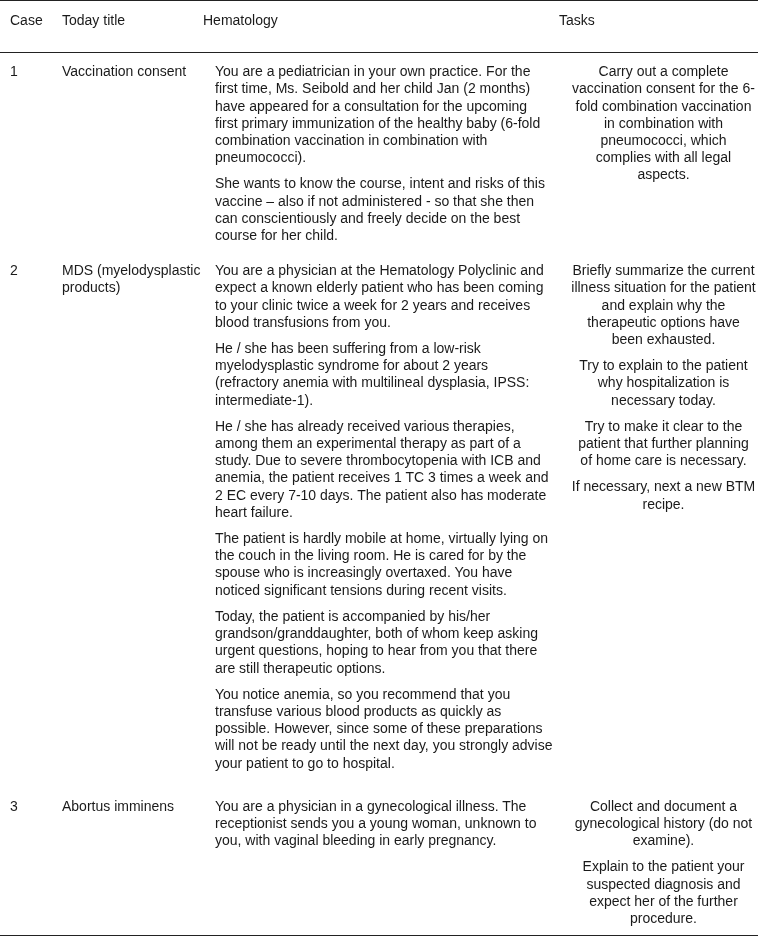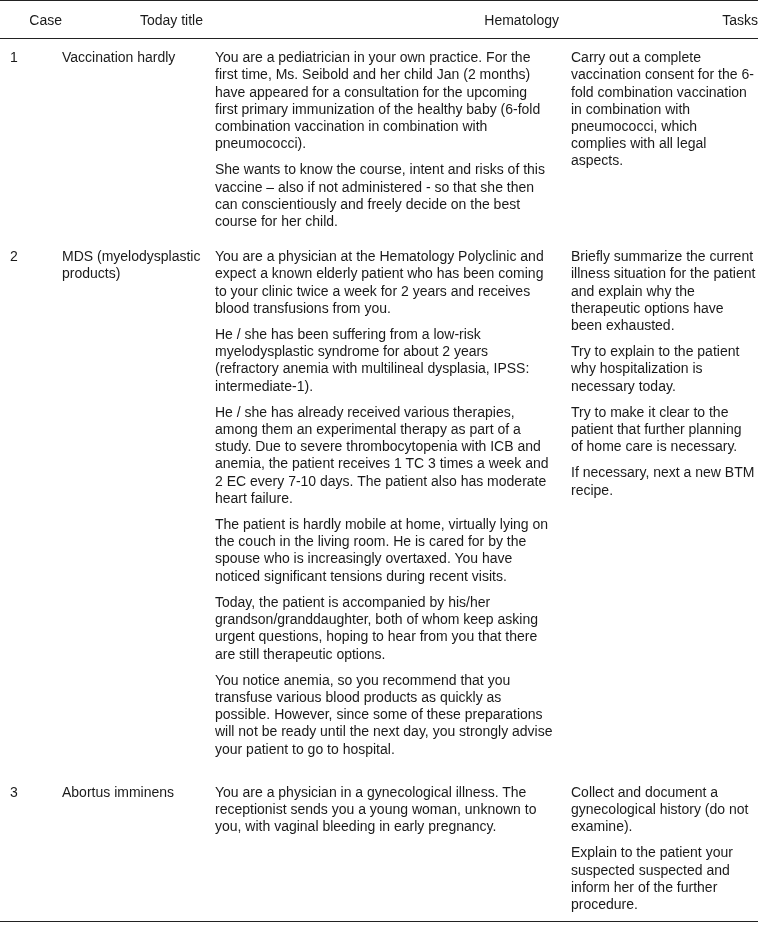--- a/index.html
+++ b/index.html
@@ -14,37 +14,37 @@
       table-layout: fixed;
       border-top: 1.5px solid #222;
       border-bottom: 1.5px solid #222;
       margin-top: 0;
     }
     col.c-case { width: 62px; }
     col.c-title { width: 141px; }
     col.c-desc { width: 356px; }
     col.c-tasks { width: 199px; }
     thead th {
-      text-align: right; font-weight: normal;
-      padding: 11px 0 9px 0;
+      text-align: left; font-weight: normal;
+      padding: 11px 0 23px 0;
       border-bottom: 1.5px solid #222;
       vertical-align: top;
     }
     thead th.col-case { padding-left: 10px; }
     tbody td {
       vertical-align: top;
       padding: 10px 0 8px 0;
     }
     tbody td.col-case { padding-left: 10px; }
     tbody tr.row-3 td { padding-top: 8px; padding-bottom: 8px; }
     tbody tr.row-2 td { padding-top: 10px; padding-bottom: 18px; }
     td p, td .para { margin: 0 0 9px 12px; }
     td .para:last-child { margin-bottom: 0; }
     .desc-cell { padding-right: 6px !important; }
-    .tasks-cell { padding-right: 2px !important; }
+    .tasks-cell { padding-right: 2px !important; text-align: center; }
   </style>
 </head>
 <body>
 
 <table class="cases">
   <colgroup>
     <col class="c-case">
       <col class="c-title">
       <col class="c-desc">
       <col class="c-tasks">
@@ -54,21 +54,21 @@
       <th class="col-case">Case</th>
       <th>Today title</th>
       <th>Hematology</th>
       <th>Tasks</th>
     </tr>
   </thead>
   <tbody>
 
     <tr class="row-1">
       <td class="col-case">1</td>
-      <td>Vaccination hardly</td>
+      <td>Vaccination consent</td>
       <td class="desc-cell">
         <div class="para">You are a pediatrician in your own practice. For the first time, Ms. Seibold and her child Jan (2 months) have appeared for a consultation for the upcoming first primary immunization of the healthy baby (6-fold combination vaccination in combination with pneumococci).</div>
         <div class="para">She wants to know the course, intent and risks of this vaccine – also if not administered - so that she then can conscientiously and freely decide on the best course for her child.</div>
       </td>
       <td class="tasks-cell">
         <div class="para">Carry out a complete vaccination consent for the 6-fold combination vaccination in combination with pneumococci, which complies with all legal aspects.</div>
       </td>
     </tr>
 
     <tr class="row-2">
@@ -91,17 +91,17 @@
     </tr>
 
     <tr class="row-3">
       <td class="col-case">3</td>
       <td>Abortus imminens</td>
       <td class="desc-cell">
         <div class="para">You are a physician in a gynecological illness. The receptionist sends you a young woman, unknown to you, with vaginal bleeding in early pregnancy.</div>
       </td>
       <td class="tasks-cell">
         <div class="para">Collect and document a gynecological history (do not examine).</div>
-        <div class="para">Explain to the patient your suspected suspected and inform her of the further procedure.</div>
+        <div class="para">Explain to the patient your suspected diagnosis and expect her of the further procedure.</div>
       </td>
     </tr>
   </tbody>
 </table>
 
 </body></html>

